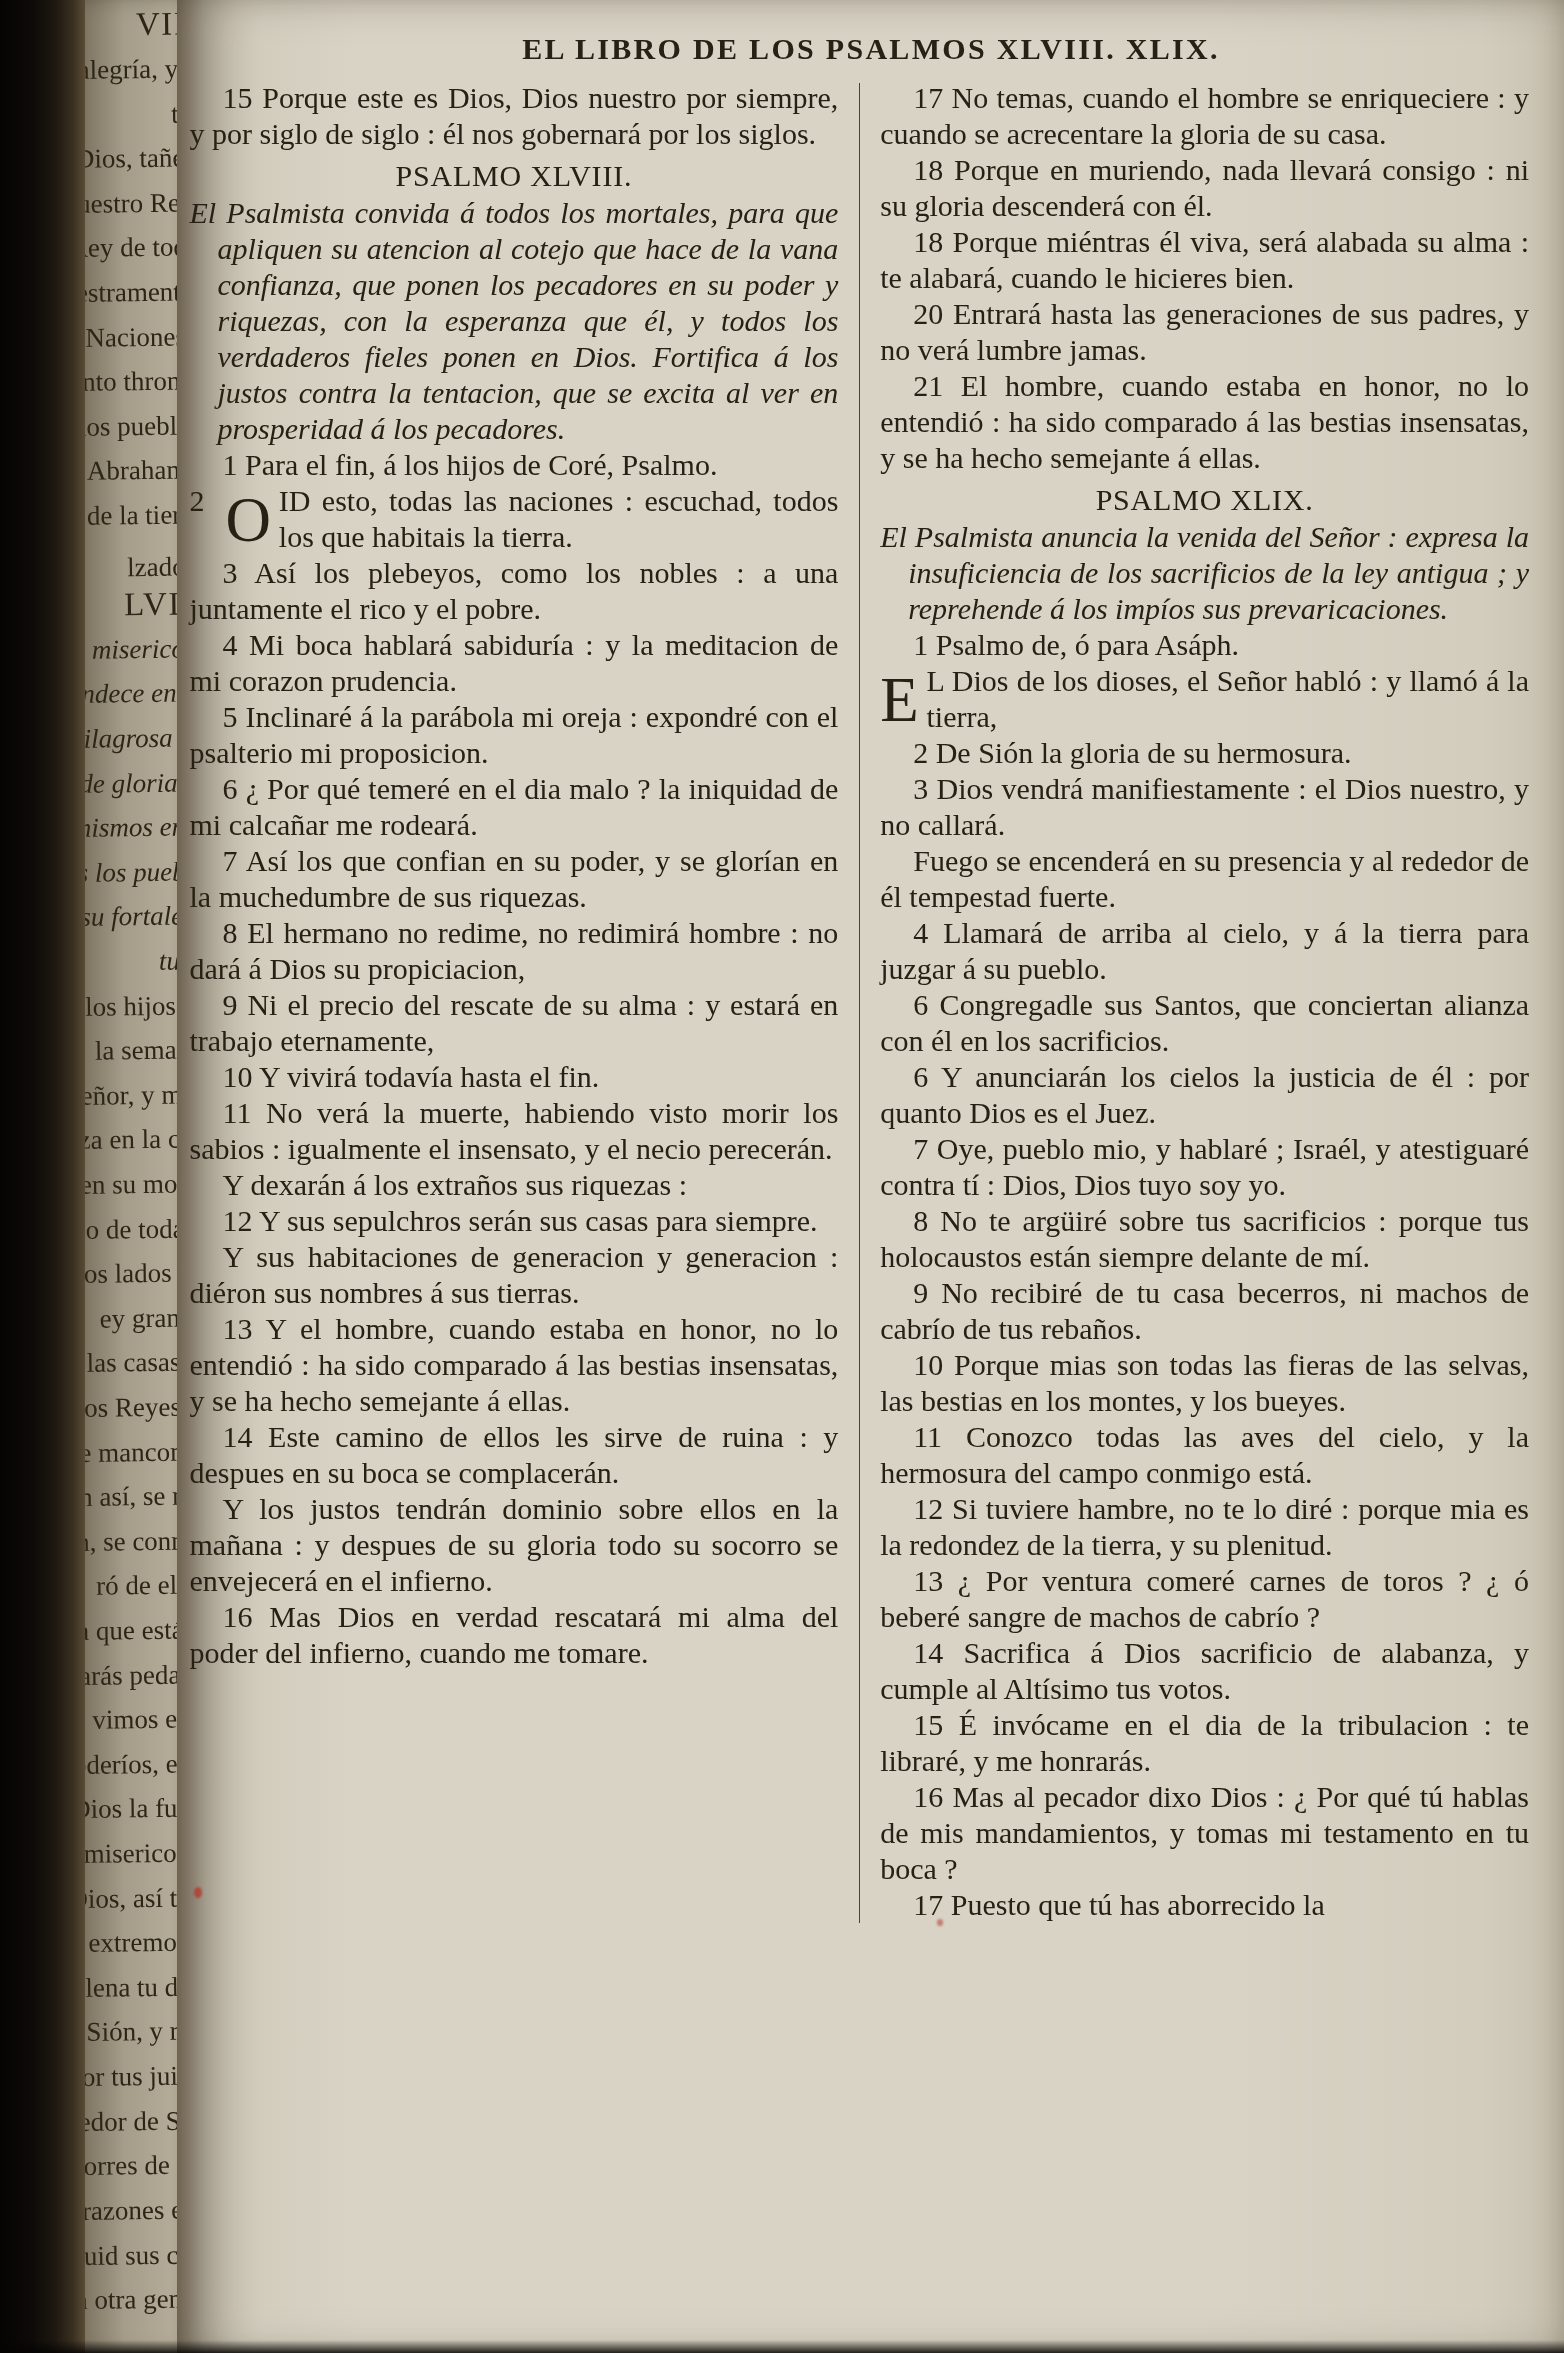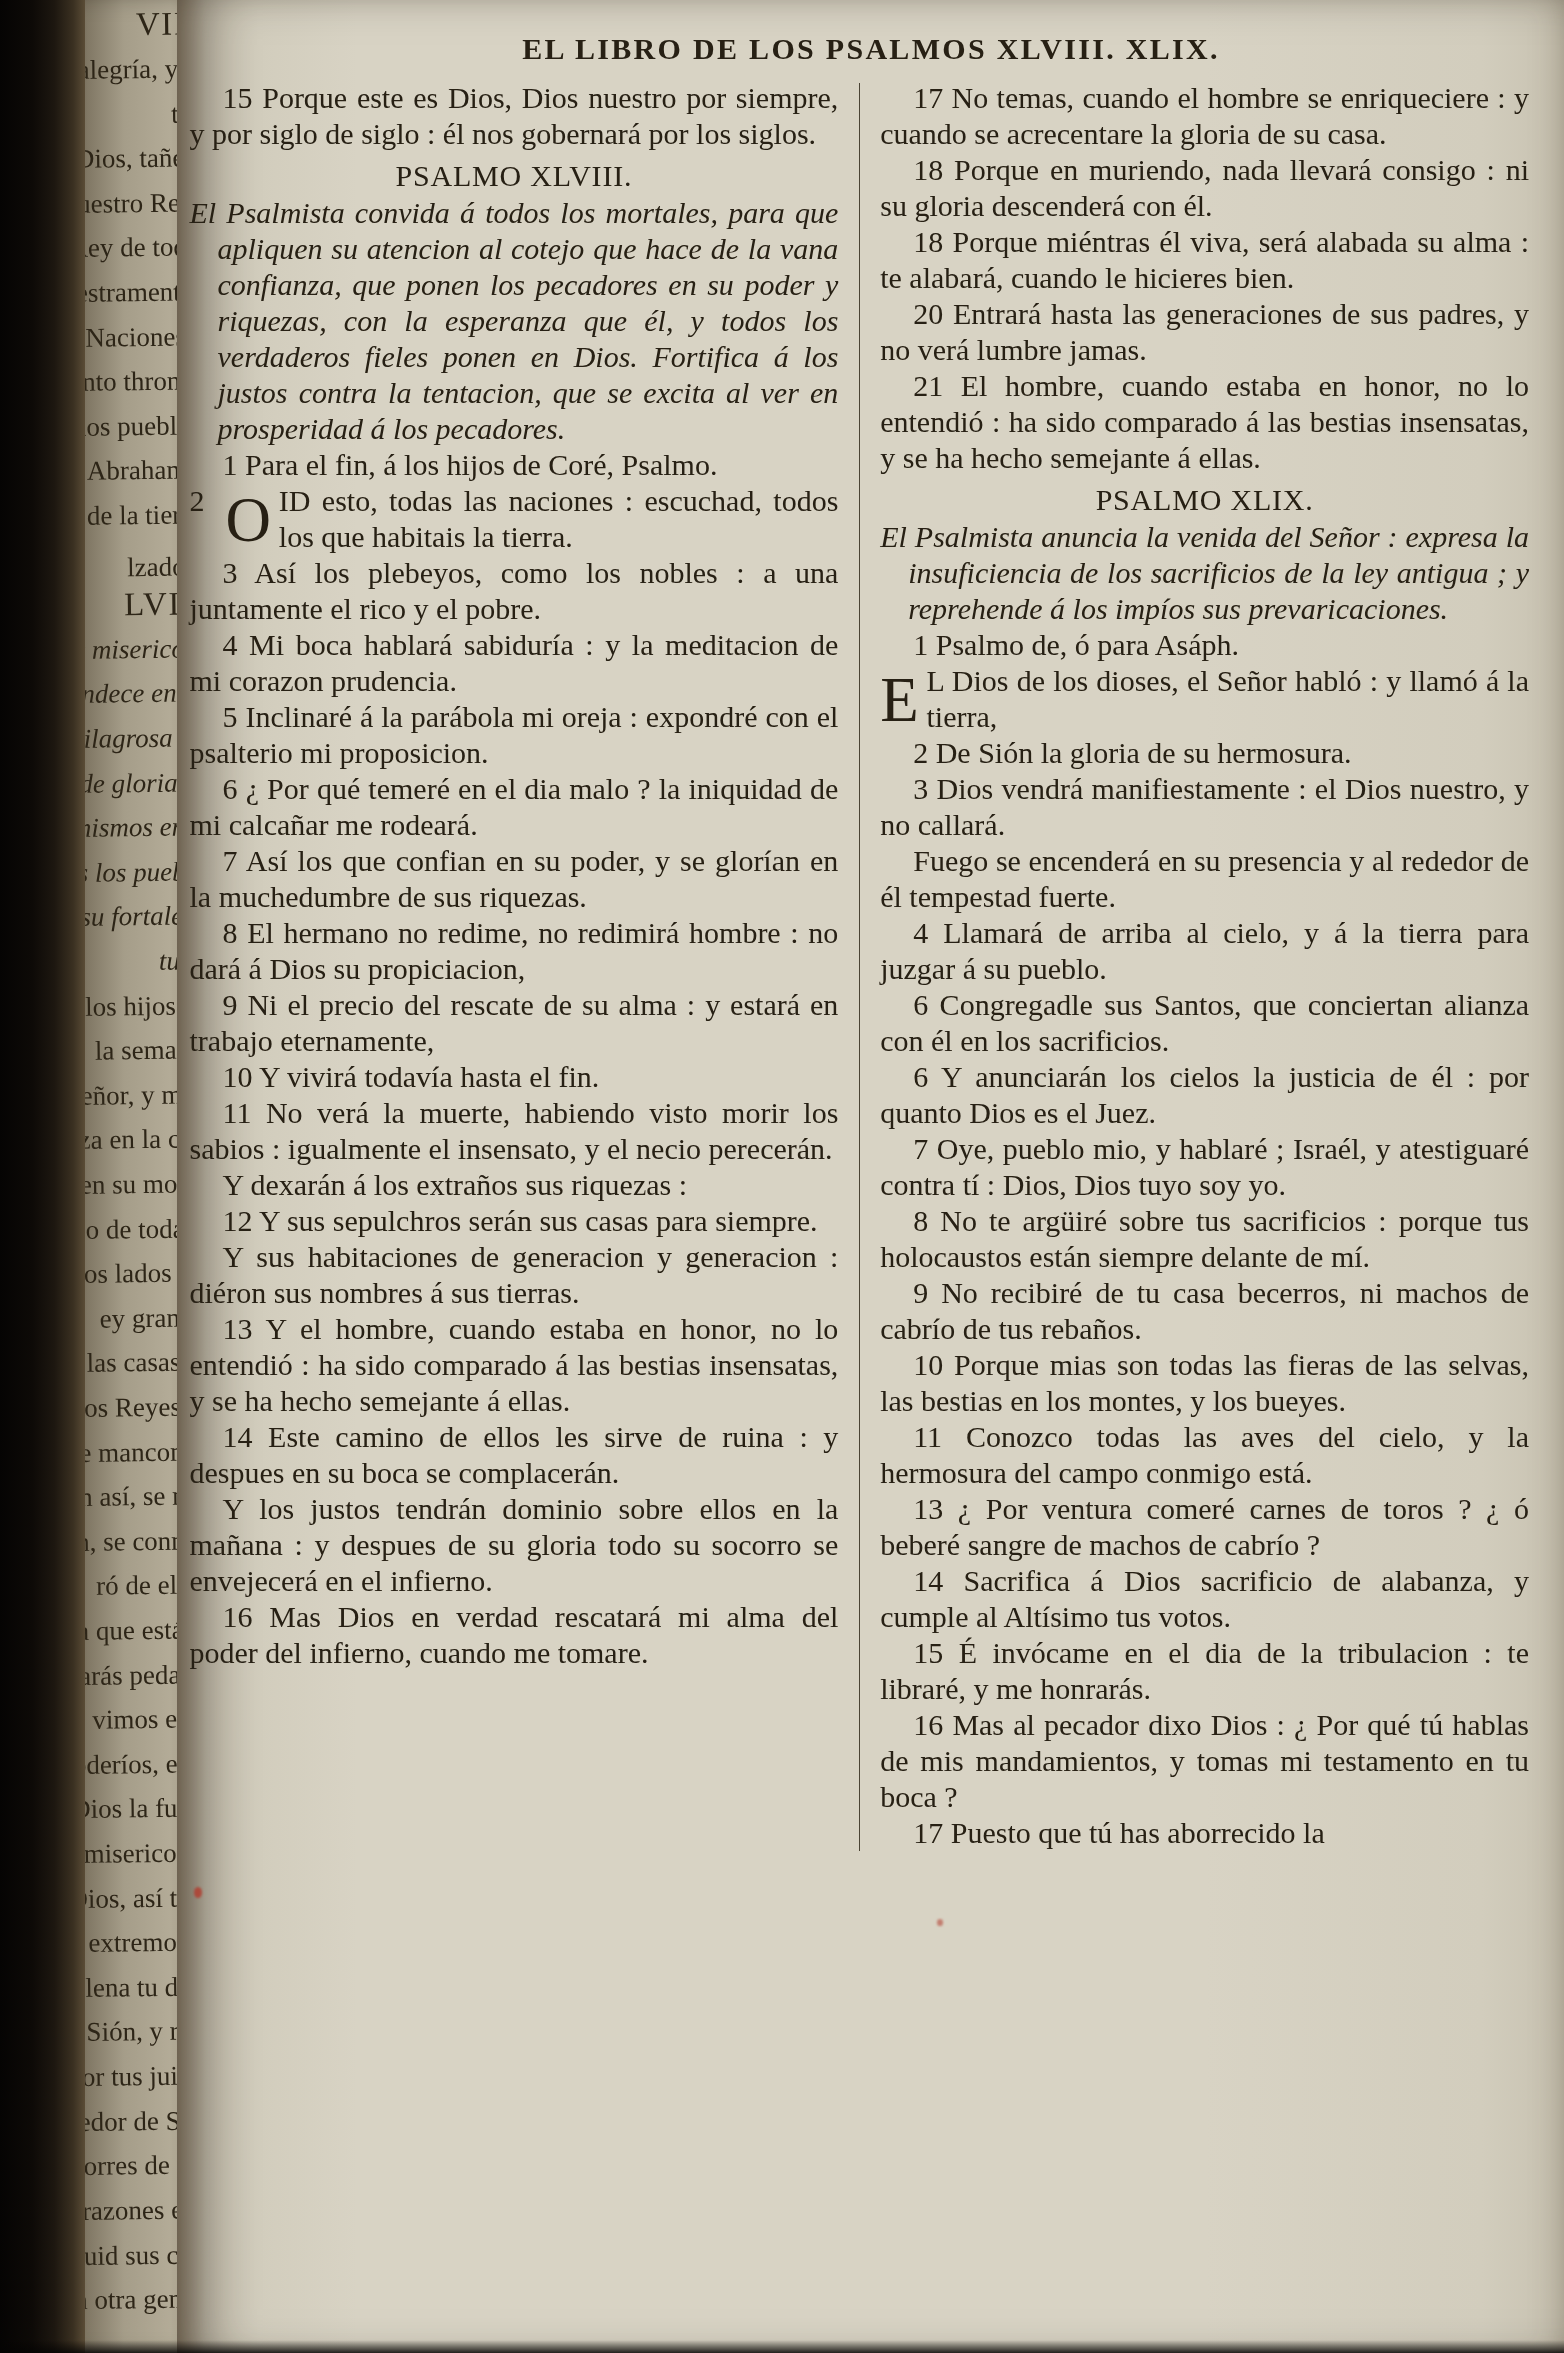--- a/index.html
+++ b/index.html
@@ -168,20 +168,21 @@
         <p class="blk verse">3 Dios vendrá manifiestamente : el Dios nuestro, y no callará.</p>
         <p class="blk verse">Fuego se encenderá en su presencia y al rededor de él tempestad fuerte.</p>
         <p class="blk verse">4 Llamará de arriba al cielo, y á la tierra para juzgar á su pueblo.</p>
         <p class="blk verse">6 Congregadle sus Santos, que conciertan alianza con él en los sacrificios.</p>
         <p class="blk verse">6 Y anunciarán los cielos la justicia de él : por quanto Dios es el Juez.</p>
         <p class="blk verse">7 Oye, pueblo mio, y hablaré ; Israél, y atestiguaré contra tí : Dios, Dios tuyo soy yo.</p>
         <p class="blk verse">8 No te argüiré sobre tus sacrificios : porque tus holocaustos están siempre delante de mí.</p>
         <p class="blk verse">9 No recibiré de tu casa becerros, ni machos de cabrío de tus rebaños.</p>
         <p class="blk verse">10 Porque mias son todas las fieras de las selvas, las bestias en los montes, y los bueyes.</p>
         <p class="blk verse">11 Conozco todas las aves del cielo, y la hermosura del campo conmigo está.</p>
+        <p class="blk verse">12 Si tuviere hambre, no te lo diré : porque mia es la redondez de la tierra, y su plenitud.</p>
         <p class="blk verse">13 ¿ Por ventura comeré carnes de toros ? ¿ ó beberé sangre de machos de cabrío ?</p>
         <p class="blk verse">14 Sacrifica á Dios sacrificio de alabanza, y cumple al Altísimo tus votos.</p>
         <p class="blk verse">15 É invócame en el dia de la tribulacion : te libraré, y me honrarás.</p>
         <p class="blk verse">16 Mas al pecador dixo Dios : ¿ Por qué tú hablas de mis mandamientos, y tomas mi testamento en tu boca ?</p>
         <p class="blk verse">17 Puesto que tú has aborrecido la</p>
       </div>
   </div>
 </div>
 
 <div class="speck speck1"></div>

